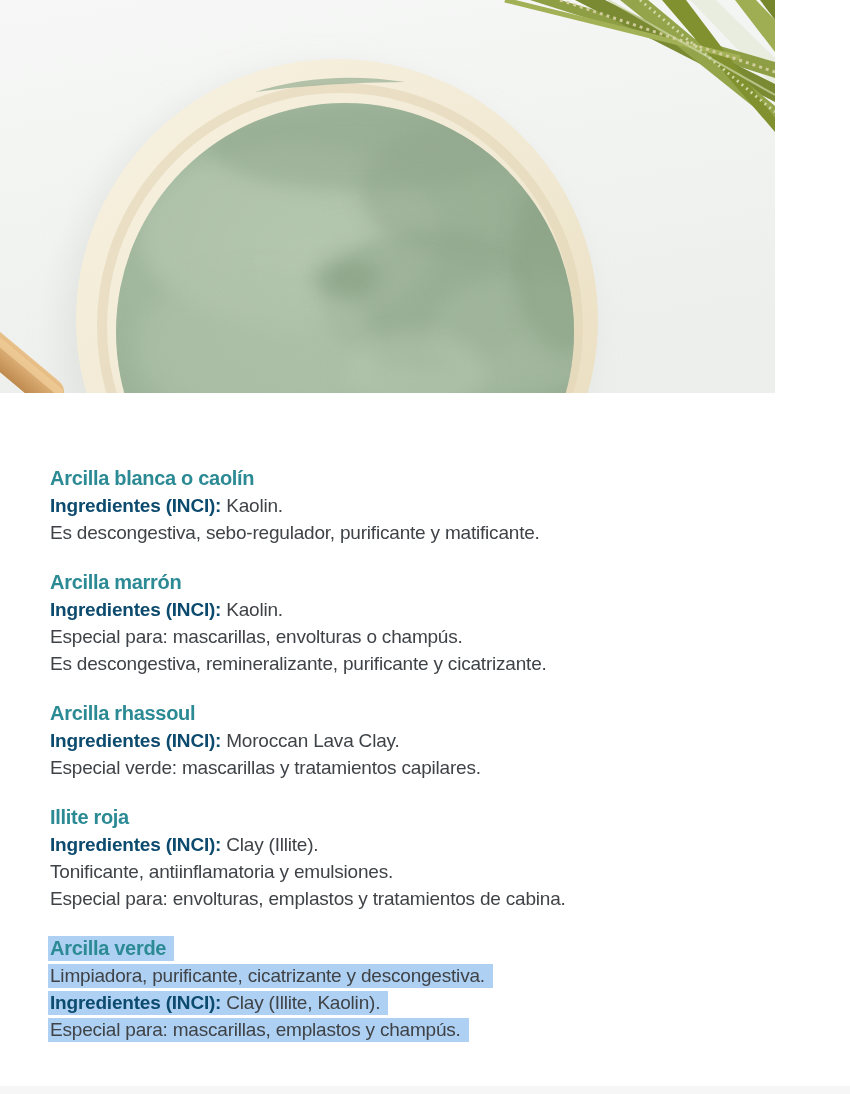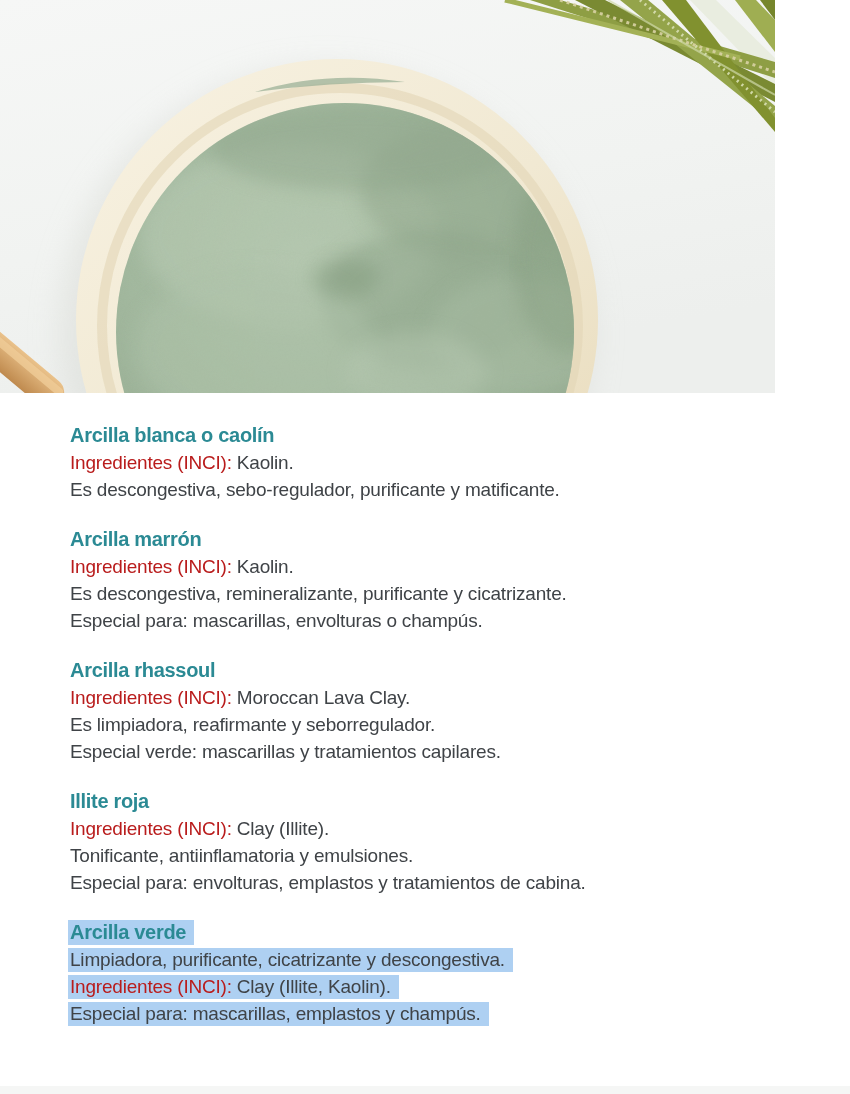--- a/index.html
+++ b/index.html
@@ -12,43 +12,42 @@
     font-family: "Liberation Sans", "DejaVu Sans", sans-serif;
   }
   .hero {
     width: 775px;
     height: 393px;
     display: block;
     overflow: hidden;
   }
   .hero svg { display: block; }
   .content {
-    padding: 29px 0 0 50px;
+    padding: 72px 0 0 50px;
     width: 700px;
-    margin-left: 20px;
   }
   .clay-section { margin: 0 0 23px 0; }
   .clay-section h3 {
     margin: 0;
     font-size: 20px;
     line-height: 27px;
     font-weight: 700;
     letter-spacing: -0.3px;
     color: #2b8a94;
   }
   .clay-section p {
     margin: 0;
     font-size: 19px;
     line-height: 27px;
     letter-spacing: -0.2px;
     color: #3f4347;
   }
   .inci-label {
-    font-weight: 400;
-    color: #b91c1c;
+    font-weight: 700;
+    color: #0c4a6e;
     margin-right: 5px;
   }
   .inci-value { }
   
   .hl .line-text {
     background: #aed0f2;
     padding: 1px 8px 2px 2px;
     margin-left: -2px;
   }
   .footer-strip {
@@ -151,28 +150,27 @@
 
   <section class="clay-section">
     <h3><span class="line-text">Arcilla blanca o caolín</span></h3>
     <p><span class="line-text"><span class="inci-label">Ingredientes (INCI):</span><span class="inci-value">Kaolin.</span></span></p>
     <p><span class="line-text">Es descongestiva, sebo-regulador, purificante y matificante.</span></p>
   </section>
 
   <section class="clay-section">
     <h3><span class="line-text">Arcilla marrón</span></h3>
     <p><span class="line-text"><span class="inci-label">Ingredientes (INCI):</span><span class="inci-value">Kaolin.</span></span></p>
+    <p><span class="line-text">Especial para: mascarillas, envolturas o champús.</span></p>
     <p><span class="line-text">Es descongestiva, remineralizante, purificante y cicatrizante.</span></p>
-    <p><span class="line-text">Especial para: mascarillas, envolturas o champús.</span></p>
   </section>
 
   <section class="clay-section">
     <h3><span class="line-text">Arcilla rhassoul</span></h3>
     <p><span class="line-text"><span class="inci-label">Ingredientes (INCI):</span><span class="inci-value">Moroccan Lava Clay.</span></span></p>
-    <p><span class="line-text">Es limpiadora, reafirmante y seborregulador.</span></p>
     <p><span class="line-text">Especial verde: mascarillas y tratamientos capilares.</span></p>
   </section>
 
   <section class="clay-section">
     <h3><span class="line-text">Illite roja</span></h3>
     <p><span class="line-text"><span class="inci-label">Ingredientes (INCI):</span><span class="inci-value">Clay (Illite).</span></span></p>
     <p><span class="line-text">Tonificante, antiinflamatoria y emulsiones.</span></p>
     <p><span class="line-text">Especial para: envolturas, emplastos y tratamientos de cabina.</span></p>
   </section>
 

